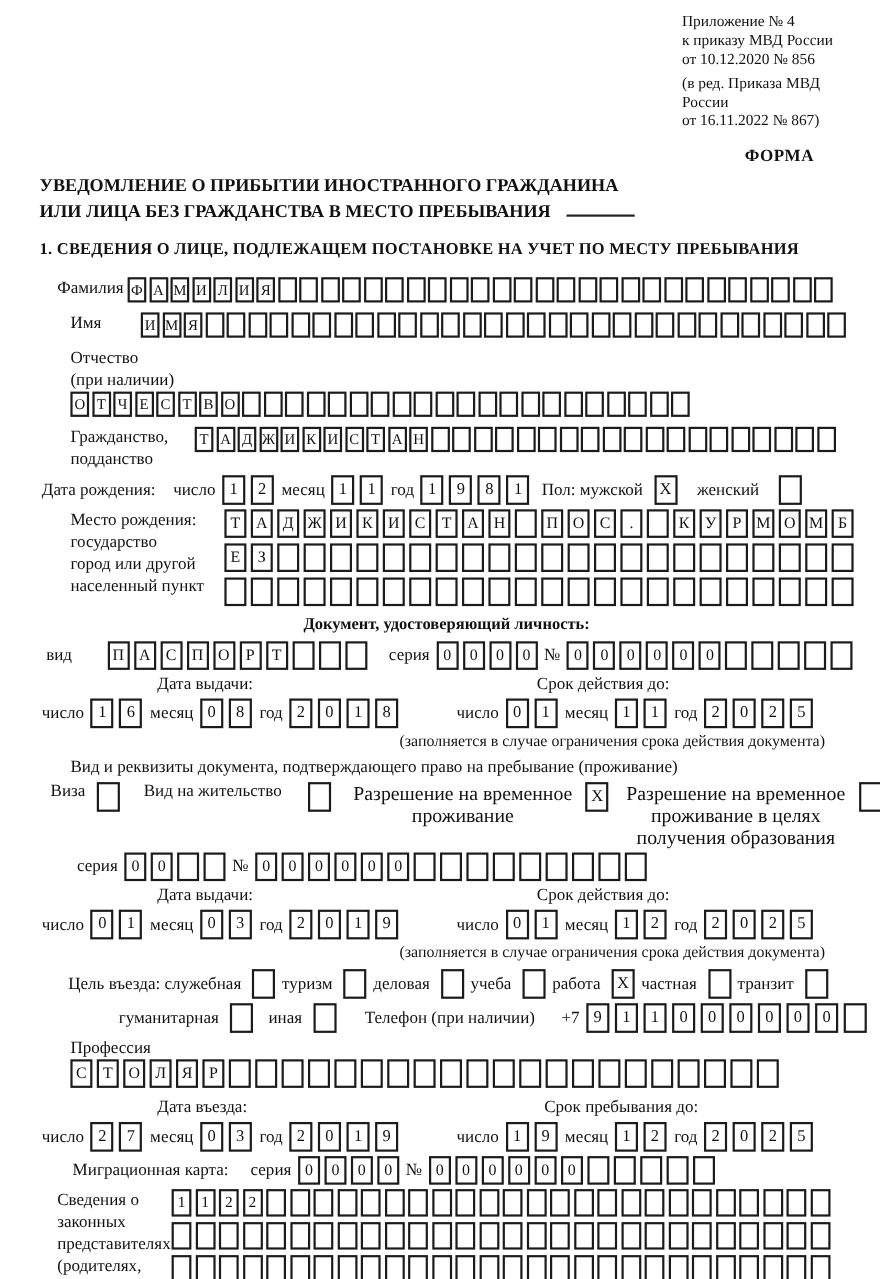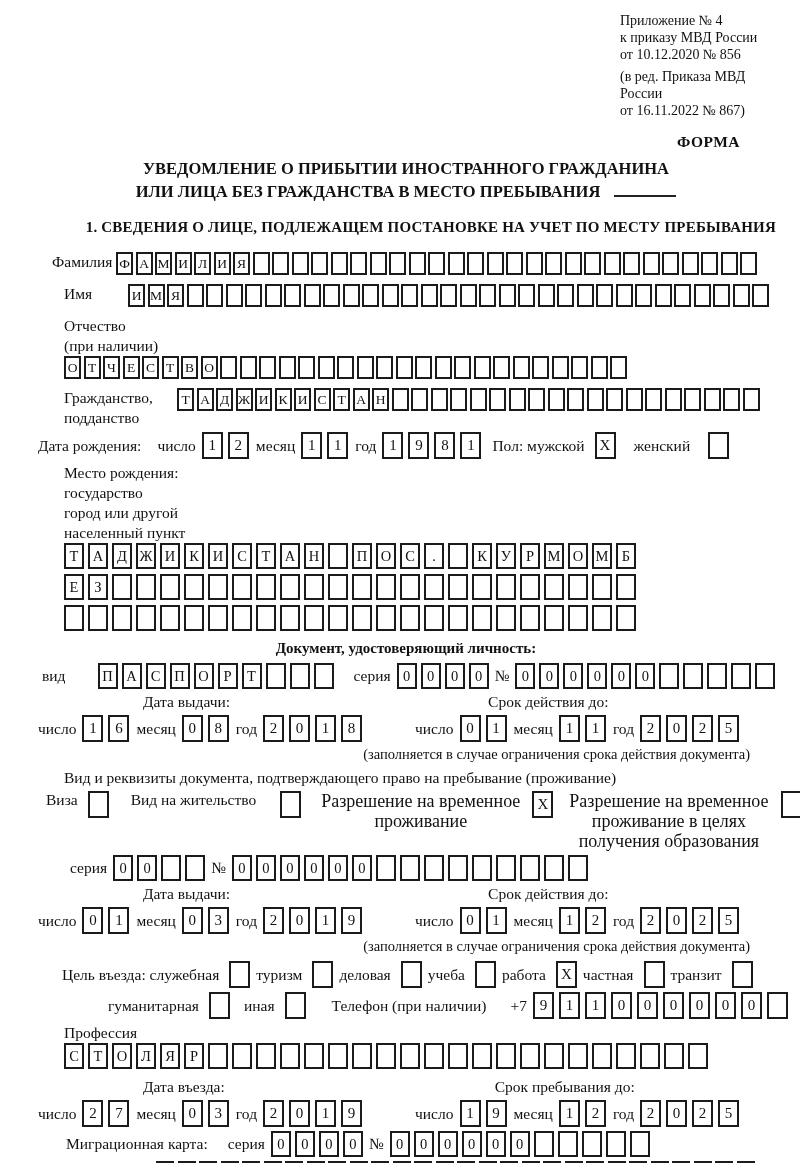--- a/index.html
+++ b/index.html
@@ -2,23 +2,23 @@
 <html><head>
 <meta charset="utf-8">
 <style>
   html,body{margin:0;padding:0;background:#e8e8e8;}
   .page{width:800px;height:1163px;background:#ffffff;box-sizing:border-box;
         padding:12px 24px 10px 36px;font-family:"Liberation Serif","DejaVu Serif",serif;
         color:#111;overflow:hidden;position:relative;}
   .appendix{margin-left:584px;font-size:14px;line-height:17px;}
   .appendix .amend{margin-top:5px;}
   .forma{font-weight:bold;font-size:15.5px;text-align:right;padding-right:36px;margin:14px 0 4px 0;letter-spacing:.5px;}
-  .title{text-align:center;font-weight:bold;font-size:16.5px;line-height:23px;margin:6px 0 16px 0;}
+  .title{text-align:left;font-weight:bold;font-size:16.5px;line-height:23px;margin:6px 0 16px 0;}
   .blank-line{display:inline-block;width:62px;border-bottom:2px solid #222;margin-left:14px;vertical-align:baseline;height:14px;}
-  .section1{text-align:right;font-weight:bold;font-size:15px;margin:0 0 16px 0;letter-spacing:.2px;}
+  .section1{text-align:left;font-weight:bold;font-size:15px;margin:0 0 16px 0;letter-spacing:.2px;}
   .line{display:flex;align-items:center;margin-bottom:4px;}
   .line.vtop{align-items:flex-start;}
   .line.center{justify-content:center;}
   .line.right{justify-content:flex-end;padding-right:26px;}
   .flabel{flex:none;}
   .flabel-line{font-size:15.5px;line-height:20px;white-space:nowrap;}
   .cellcol{flex:none;}
   .cellcol .cellrow{display:flex;margin-bottom:5px;}
   .cellrow{display:inline-flex;flex:none;}
   .box{display:inline-flex;align-items:center;justify-content:center;border:2px solid #1b1b1b;
@@ -249,21 +249,21 @@
           <span class="box dt">1</span>
         </span>
         <span class="gap" style="width: 4px;"></span>
         <span class="seglabel">Пол: мужской</span>
         <span class="box chk">X</span>
         <span class="gap" style="width: 12px;"></span>
         <span class="seglabel">женский</span>
         <span class="gap" style="width: 8px;"></span>
         <span class="box chk"></span>
       </div>
-      <div class="line charrow vtop" style="margin-left: 28px; flex-direction: column;">
+      <div class="line charrow vtop" style="margin-left: 28px;">
         <div class="flabel" style="width: 140px;">
           <div class="flabel-line">Место рождения:</div>
           <div class="flabel-line">государство</div>
           <div class="flabel-line">город или другой</div>
           <div class="flabel-line">населенный пункт</div>
         </div>
         <div class="cellcol">
           <span class="cellrow">
             <span class="box md">Т</span>
             <span class="box md">А</span>

